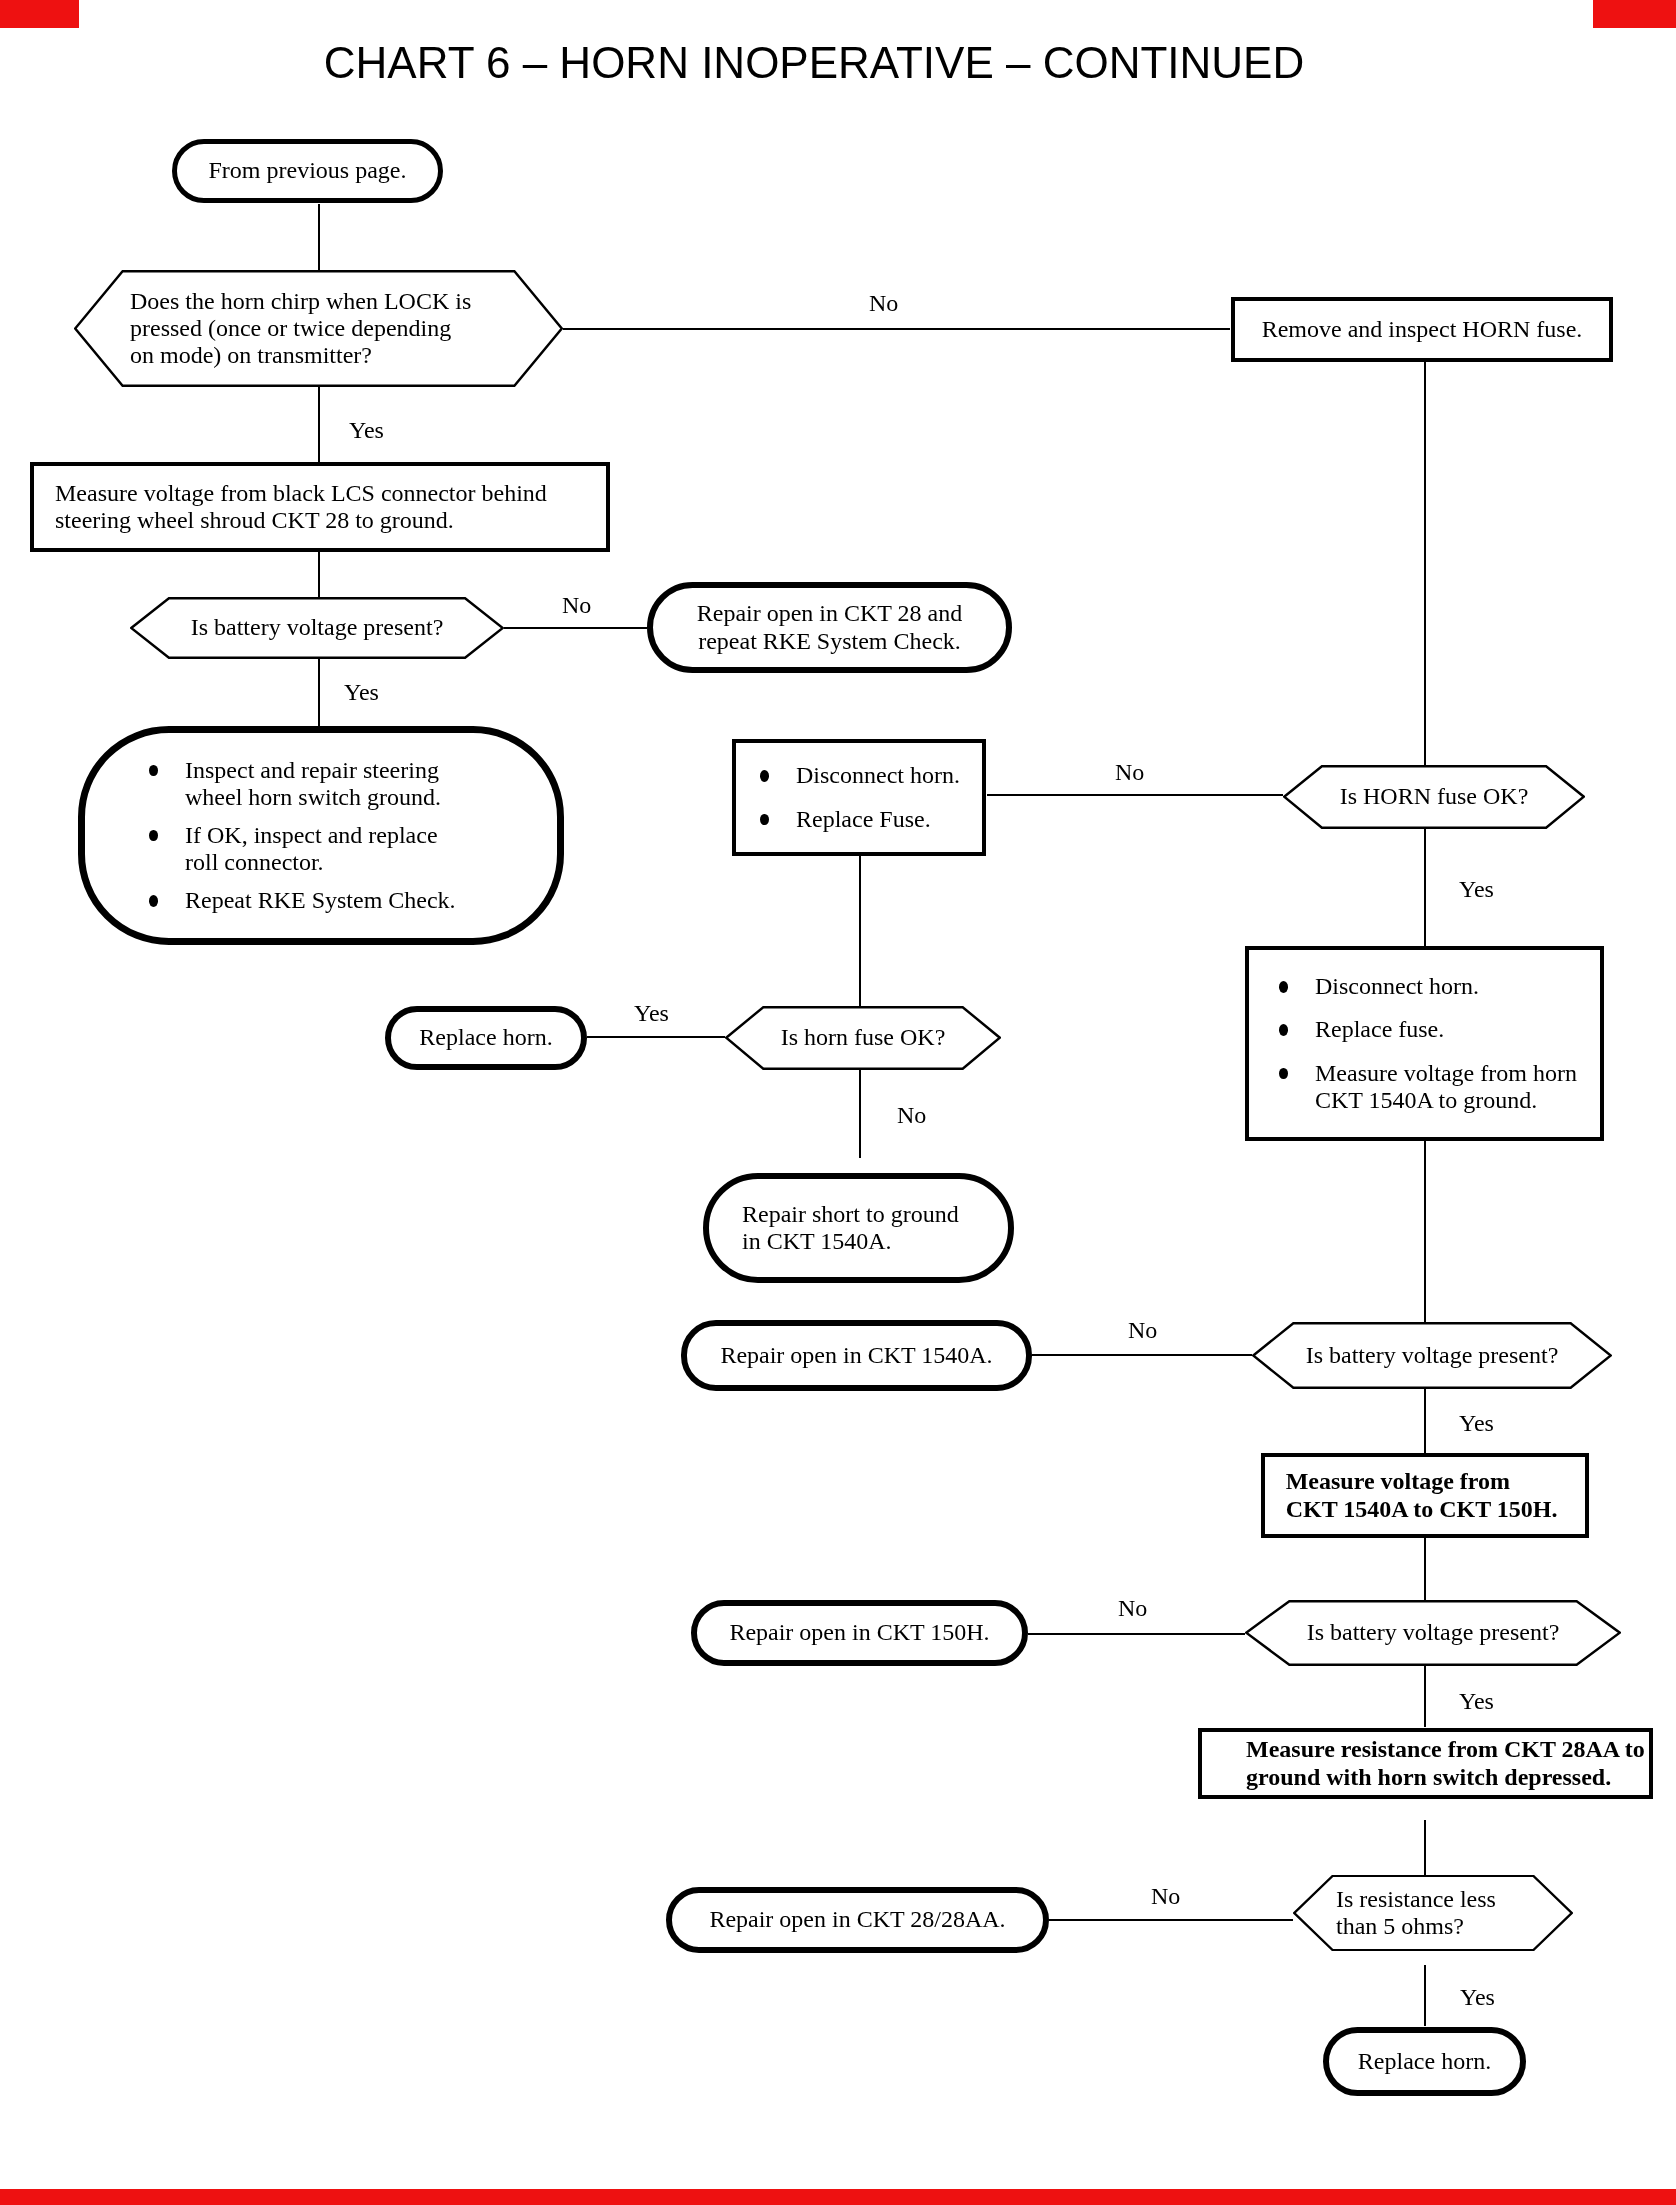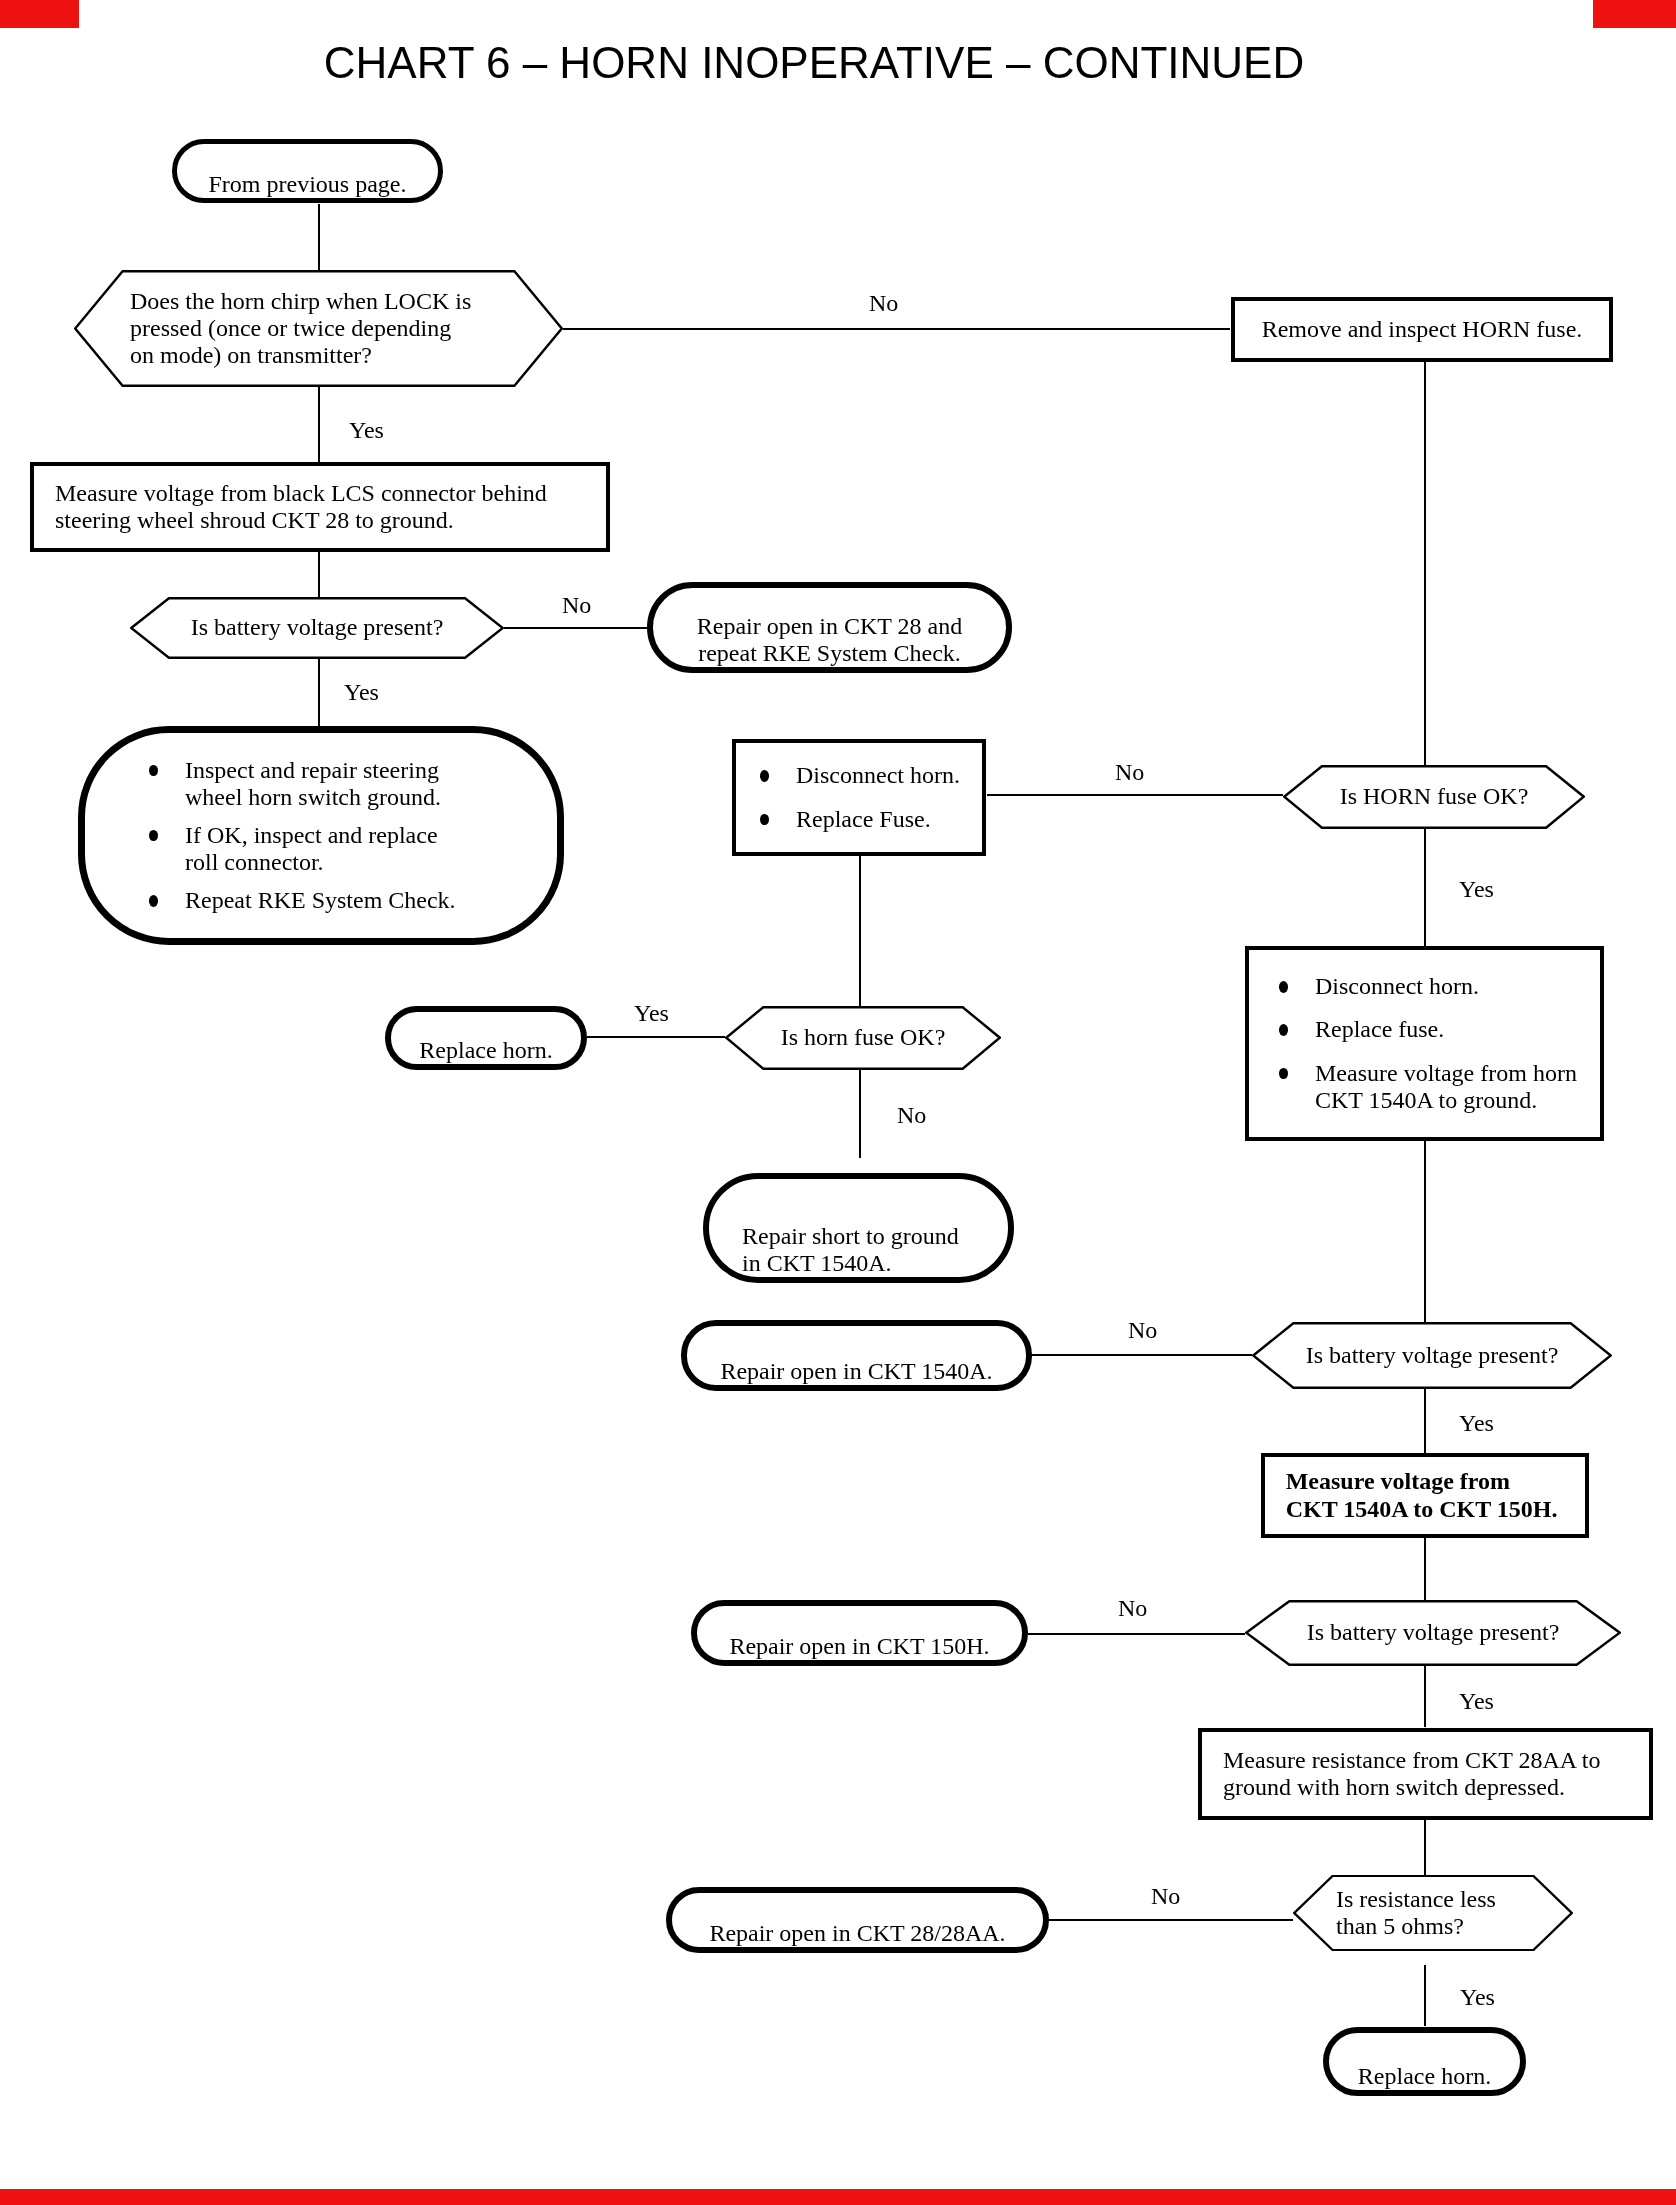--- a/index.html
+++ b/index.html
@@ -8,21 +8,21 @@
   .title{position:absolute;left:267px;top:38px;width:1094px;text-align:center;
          font-family:"Liberation Sans", sans-serif;font-size:44px;font-weight:400;
          letter-spacing:0px;white-space:nowrap;}
   .vline,.hline{position:absolute;background:#000;}
   .vline{width:2.4px;}
   .hline{height:2.4px;}
   .lab{position:absolute;font-size:24px;line-height:1.0;white-space:nowrap;}
   .proc{position:absolute;border:4.9px solid #000;background:#fff;box-sizing:border-box;
         display:flex;flex-direction:column;justify-content:center;}
   .term{position:absolute;border:6px solid #000;background:#fff;box-sizing:border-box;
-        display:flex;flex-direction:column;justify-content:flex-end;align-items:center;text-align:center;}
+        display:flex;flex-direction:column;justify-content:center;align-items:center;text-align:center;}
   .hex{position:absolute;}
   .hex svg{position:absolute;left:0;top:0;width:100%;height:100%;}
   .hex .htxt{position:absolute;left:0;top:0;width:100%;height:100%;display:flex;
              flex-direction:column;justify-content:center;align-items:center;text-align:center;
              font-size:24px;line-height:1.13;box-sizing:border-box;}
   .hex .htxt.left{align-items:flex-start;text-align:left;}
   .txt{font-size:24px;line-height:1.13;}
   .ml{white-space:pre-line;}
   .brow{display:flex;align-items:flex-start;}
   .bdot{flex:0 0 auto;width:9px;height:11.5px;border-radius:50%;background:#000;
@@ -200,21 +200,21 @@
     <div class="txt">Repair open in CKT 150H.</div>
   </div>
 
   <div class="hex" style="left:1245px;top:1600px;width:376px;height:66px;">
     <svg viewBox="0 0 619 109" preserveAspectRatio="none">
       <polygon points="2,54 73,2 546,2 617,54 546,107 73,107" fill="#fff" stroke="#000" stroke-width="4"></polygon>
     </svg>
     <div class="htxt">Is battery voltage present?</div>
   </div>
 
-  <div class="proc" style="left:1198px;top:1728px;width:455px;height:92px;padding-left:21px;">
+  <div class="proc" style="left:1198px;top:1728px;width:455px;height:71px;padding-left:44px;font-weight:bold;">
     <div class="txt ml">Measure resistance from CKT 28AA to
 ground with horn switch depressed.</div>
   </div>
 
   <div class="term" style="left:666px;top:1887px;width:383px;height:66px;border-radius:33px;">
     <div class="txt">Repair open in CKT 28/28AA.</div>
   </div>
 
   <div class="hex" style="left:1293px;top:1875px;width:280px;height:76px;">
     <svg viewBox="0 0 461 148" preserveAspectRatio="none">

